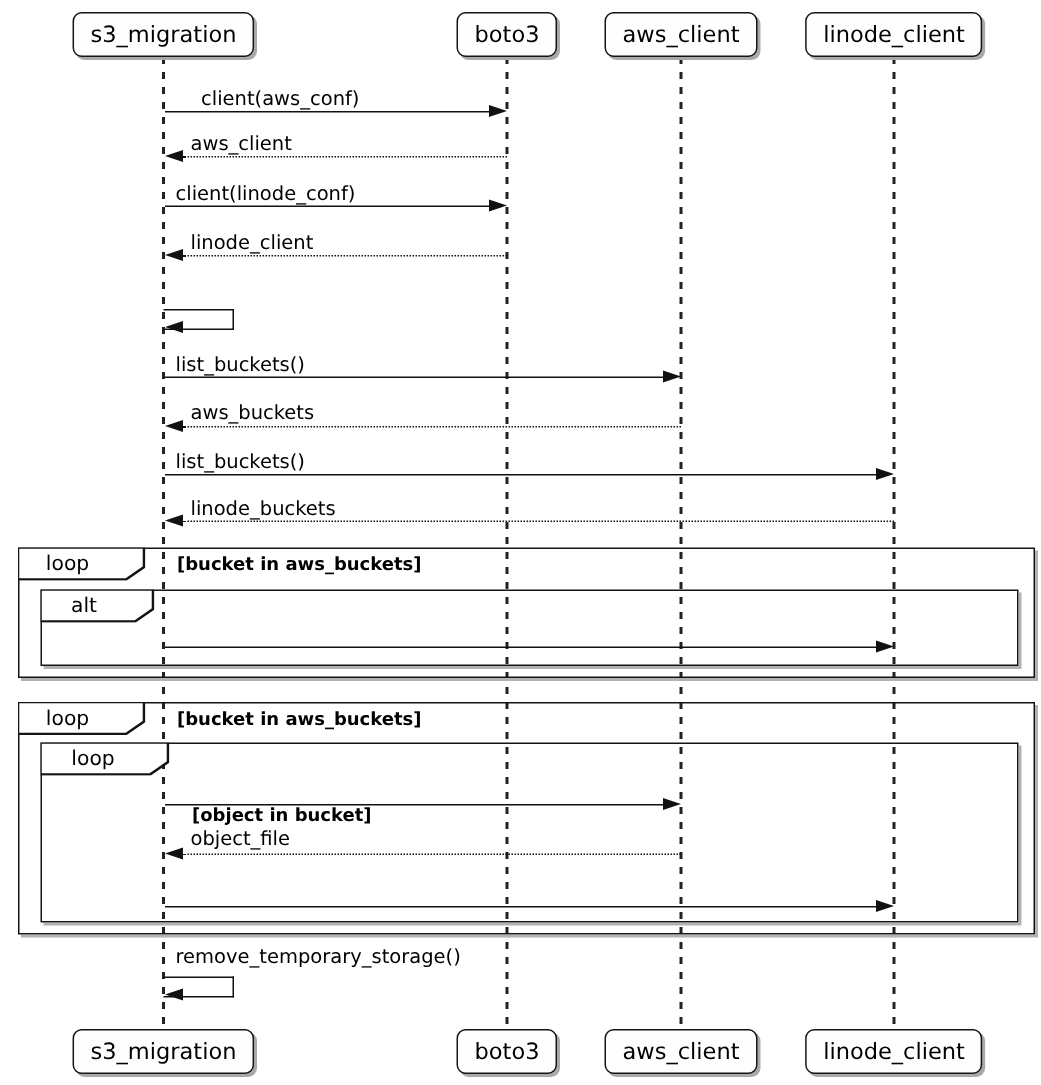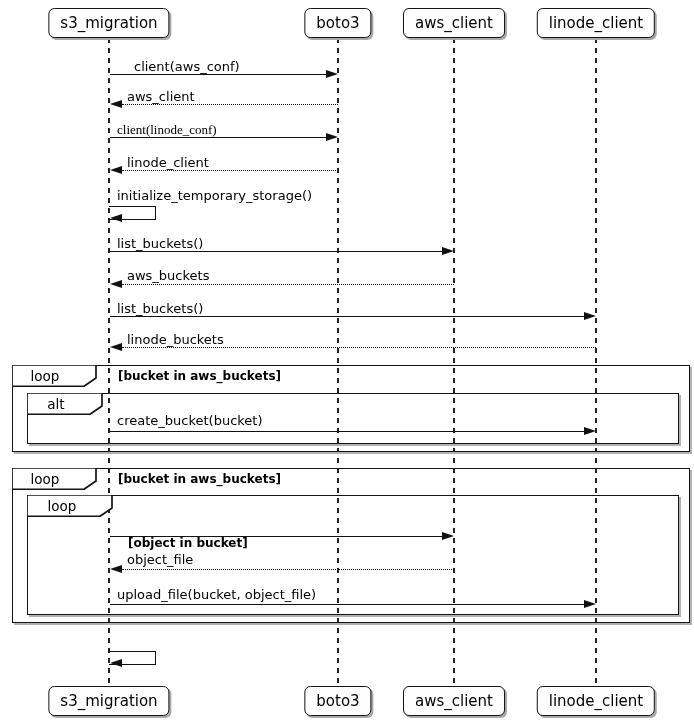--- a/index.html
+++ b/index.html
@@ -88,63 +88,61 @@
   <div class="guard" style="left:128px;top:499px;margin-top:37px;">[object in bucket]</div>
 
   <div class="mlabel" style="left:134px;top:59px;">client(aws_conf)</div>
   <div class="mline" style="left:110px;top:74px;width:216px;"></div>
   <div class="ah r" style="left:326px;top:70px;"></div>
 
   <div class="mlabel" style="left:127px;top:89px;">aws_client</div>
   <div class="mline rtn" style="left:122px;top:104px;width:216px;"></div>
   <div class="ah l" style="left:110px;top:100px;"></div>
 
-  <div class="mlabel" style="left:117px;top:122px;font-family:Liberation Serif, serif;">client(linode_conf)</div>
+  <div class="mlabel" style="left:117px;top:122px;">client(linode_conf)</div>
   <div class="mline" style="left:110px;top:137px;width:216px;"></div>
   <div class="ah r" style="left:326px;top:133px;"></div>
 
   <div class="mlabel" style="left:127px;top:155px;">linode_client</div>
   <div class="mline rtn" style="left:122px;top:170px;width:216px;"></div>
   <div class="ah l" style="left:110px;top:166px;"></div>
 
-  <div class="mlabel" style="left:117px;top:188px;">initialize_temporary_storage()</div>
   <div class="selfmsg" style="left:109px;top:206px;width:46px;height:12px;"></div>
   <div class="ah l" style="left:110px;top:214px;"></div>
 
   <div class="mlabel" style="left:117px;top:236px;">list_buckets()</div>
   <div class="mline" style="left:110px;top:251px;width:332px;"></div>
   <div class="ah r" style="left:442px;top:247px;"></div>
 
   <div class="mlabel" style="left:127px;top:268px;">aws_buckets</div>
   <div class="mline rtn" style="left:122px;top:284px;width:332px;"></div>
   <div class="ah l" style="left:110px;top:280px;"></div>
 
   <div class="mlabel" style="left:117px;top:301px;">list_buckets()</div>
   <div class="mline" style="left:110px;top:316px;width:474px;"></div>
   <div class="ah r" style="left:584px;top:312px;"></div>
 
   <div class="mlabel" style="left:127px;top:332px;">linode_buckets</div>
   <div class="mline rtn" style="left:122px;top:347px;width:474px;"></div>
   <div class="ah l" style="left:110px;top:343px;"></div>
 
-  <div class="mlabel" style="left:117px;top:413px;">create_bucket(bucket)</div>
   <div class="mline" style="left:110px;top:431px;width:474px;"></div>
   <div class="ah r" style="left:584px;top:427px;"></div>
 
   <div class="mline" style="left:110px;top:536px;width:332px;"></div>
   <div class="ah r" style="left:442px;top:532px;"></div>
 
   <div class="mlabel" style="left:127px;top:552px;">object_file</div>
   <div class="mline rtn" style="left:122px;top:569px;width:332px;"></div>
   <div class="ah l" style="left:110px;top:565px;"></div>
 
-  <div class="mlabel" style="left:117px;top:587px;">upload_file(bucket, object_file)</div>
   <div class="mline" style="left:110px;top:604px;width:474px;"></div>
   <div class="ah r" style="left:584px;top:600px;"></div>
 
+  <div class="mlabel" style="left:117px;top:631px;">remove_temporary_storage()</div>
   <div class="selfmsg" style="left:109px;top:651px;width:46px;height:12px;"></div>
   <div class="ah l" style="left:110px;top:659px;"></div>
 
   <div class="pbox" style="left:109px;top:8px;">s3_migration</div>
   <div class="pbox" style="left:338px;top:8px;">boto3</div>
   <div class="pbox" style="left:454px;top:8px;">aws_client</div>
   <div class="pbox" style="left:596px;top:8px;">linode_client</div>
 
   <div class="pbox" style="left:109px;top:686px;">s3_migration</div>
   <div class="pbox" style="left:338px;top:686px;">boto3</div>

